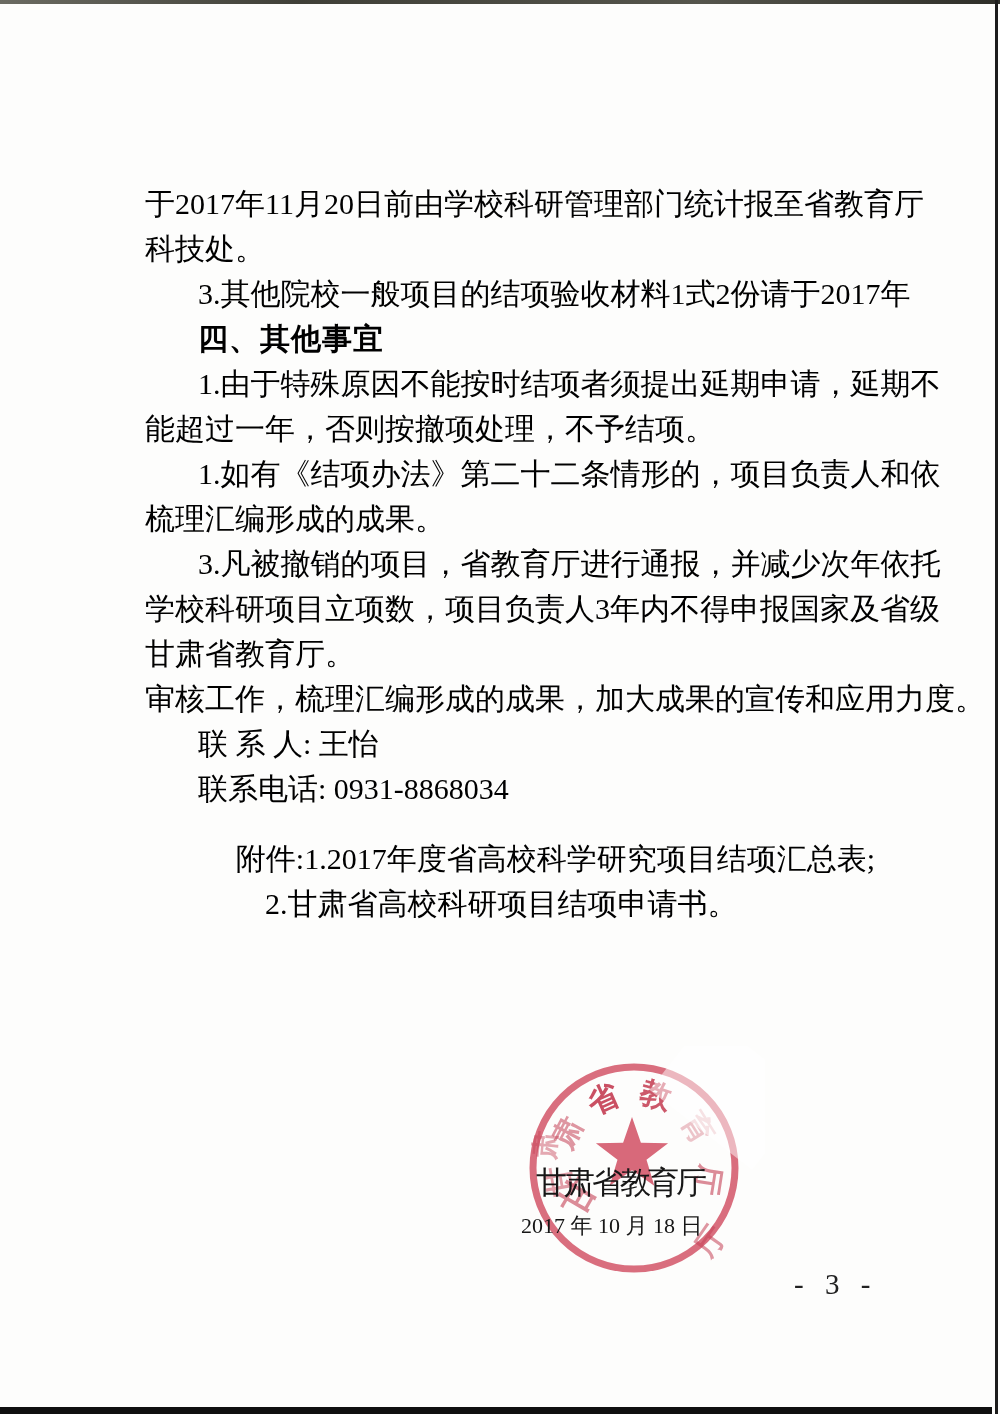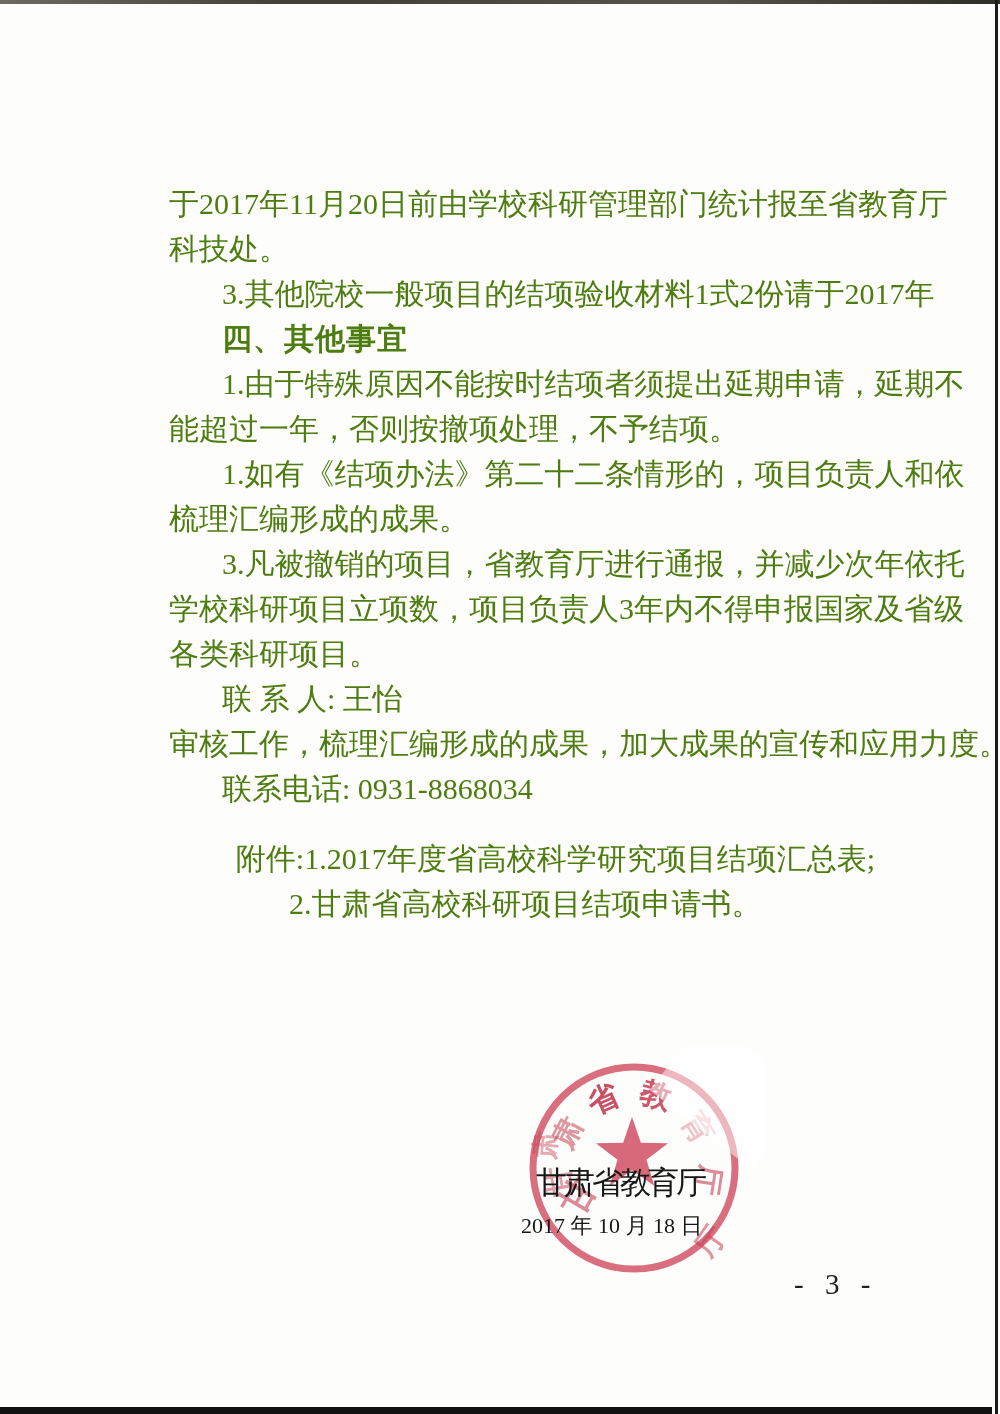--- a/index.html
+++ b/index.html
@@ -11,23 +11,22 @@
   
   .edge-top { position: absolute; top: 0; left: 0; width: 1000px; height: 4px;
     background: linear-gradient(to right, #6b6b62, #3f3f37 30%, #55554c 70%, #2e2e28); }
   .edge-right { position: absolute; top: 0; left: 995px; width: 3px; height: 1414px; background: #1c1c1c; }
   .edge-bottom { position: absolute; left: 0; top: 1407px; width: 992px; height: 7px; background: #101010; }
 
   
   .textblock { position: absolute; left: 145px; top: 181px; width: 730px; }
   .line {
     white-space: nowrap; height: 45px; line-height: 45px;
-    font-size: 30px; color: #4d7c0f;
+    font-size: 30px; color: #000000;
     font-family: "Liberation Serif", "DejaVu Serif", serif;
-    margin-left: 24px;
   }
   .ind  { padding-left: 53px; }
   .ind2 { padding-left: 120px; }
   .hei  { font-family: "Liberation Sans", "DejaVu Sans", sans-serif; font-weight: 700; font-size: 30px; letter-spacing: 1px; }
   .gap  { margin-top: 25px; text-align: right; }
 
   
   .seal { position: absolute; left: 505px; top: 1046px; width: 260px; height: 248px; }
   .seal text { font-family: "Liberation Serif", "DejaVu Serif", serif; font-weight: 700; }
 
@@ -52,23 +51,23 @@
     <div class="line">于2017年11月20日前由学校科研管理部门统计报至省教育厅</div>
     <div class="line">科技处。</div>
     <div class="line ind">3.其他院校一般项目的结项验收材料1式2份请于2017年</div>
     <div class="line ind hei">四、其他事宜</div>
     <div class="line ind">1.由于特殊原因不能按时结项者须提出延期申请，延期不</div>
     <div class="line">能超过一年，否则按撤项处理，不予结项。</div>
     <div class="line ind">1.如有《结项办法》第二十二条情形的，项目负责人和依</div>
     <div class="line">梳理汇编形成的成果。</div>
     <div class="line ind">3.凡被撤销的项目，省教育厅进行通报，并减少次年依托</div>
     <div class="line">学校科研项目立项数，项目负责人3年内不得申报国家及省级</div>
-    <div class="line">各类科研项目。</div>
+    <div class="line">甘肃省教育厅。</div>
+    <div class="line">审核工作，梳理汇编形成的成果，加大成果的宣传和应用力度。</div>
     <div class="line ind">联 系 人: 王怡</div>
-    <div class="line">审核工作，梳理汇编形成的成果，加大成果的宣传和应用力度。</div>
     <div class="line ind">联系电话: 0931-8868034</div>
     <div class="line ind gap">附件:1.2017年度省高校科学研究项目结项汇总表;</div>
     <div class="line ind2">2.甘肃省高校科研项目结项申请书。</div>
   </div>
 
   <svg class="seal" viewBox="0 0 260 248" aria-hidden="true">
     <circle cx="129" cy="122" r="101" fill="none" stroke-width="7" opacity="0.8" stroke="#cf4a5e"></circle>
 
     <text x="54" y="135" font-size="30" opacity="0.5" text-anchor="middle" dominant-baseline="central" transform="rotate(-100 54 135)" fill="#c64257">甘</text>
     <text x="62" y="86" font-size="30" opacity="0.55" text-anchor="middle" dominant-baseline="central" transform="rotate(-62 62 86)" fill="#c64257">肃</text>

